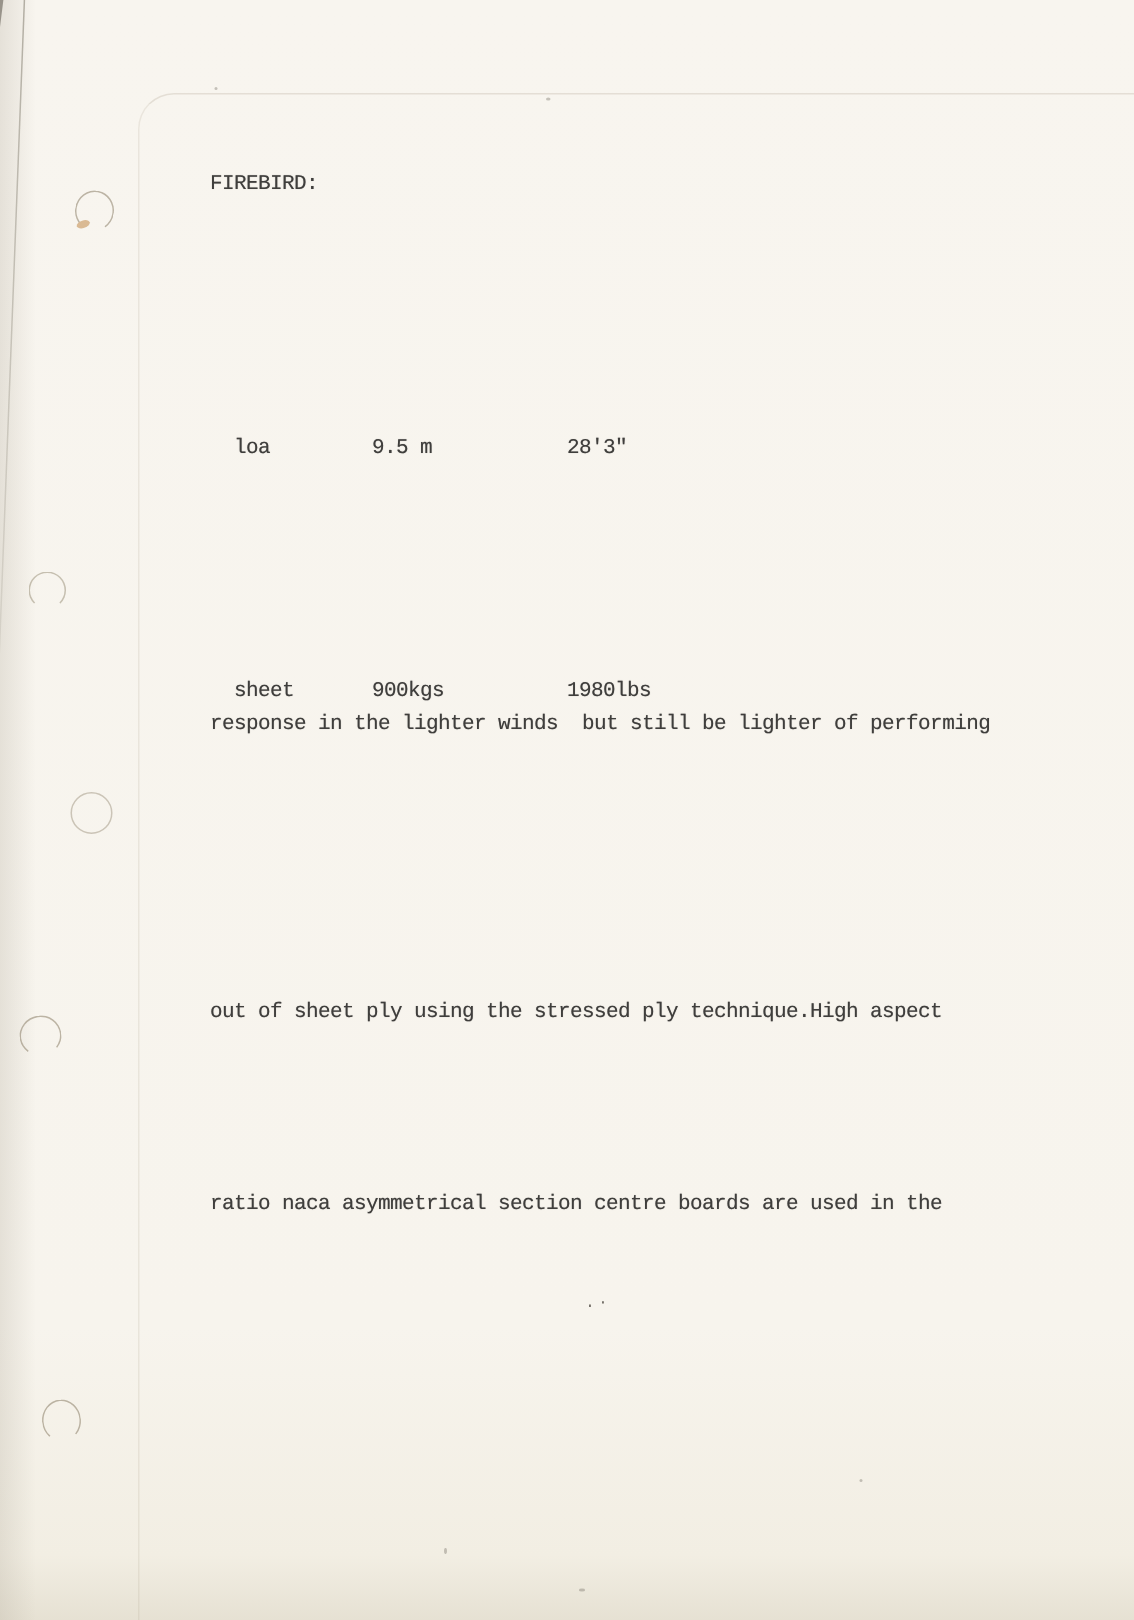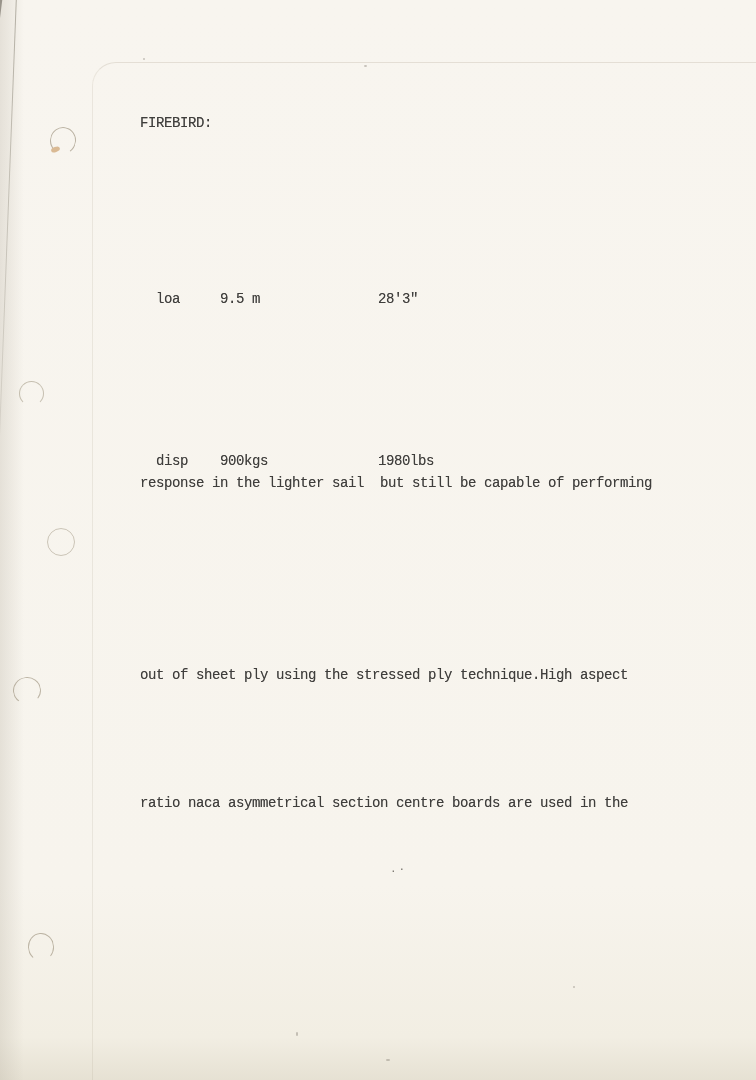--- a/index.html
+++ b/index.html
@@ -23,21 +23,21 @@
     letter-spacing:-0.4px;
     line-height:32px;
     white-space:pre;
     text-shadow:0 0 0.5px rgba(63,62,60,0.55);
   }
   .title{left:140px;top:107px;height:32px;}
   .spec-table{left:140px;top:154px;width:560px;}
   .spec-row{position:relative;height:34px;}
   .spec-cell{position:absolute;top:0;height:34px;line-height:34px;white-space:pre;}
   .spec-label{left:16px;}
-  .spec-metric{left:80px;}
+  .spec-metric{left:108px;}
   .spec-imperial{left:238px;}
   .body-text{left:140px;top:307px;width:600px;}
   .body-line{height:32px;white-space:pre;}
   .stray-mark{
     position:absolute;left:390px;top:864px;
     font-size:11px;line-height:11px;letter-spacing:2px;color:#75716a;
     text-shadow:none;
   }
   
   .hole{position:absolute;border-radius:50%;border:1.4px solid rgba(148,137,115,0.60);}
@@ -94,32 +94,32 @@
     
   
       <div class="spec-row">
         <span class="spec-cell spec-label">loa</span>
         <span class="spec-cell spec-metric">9.5 m</span>
         <span class="spec-cell spec-imperial">28'3"</span>
       </div>
     
     
       <div class="spec-row">
-        <span class="spec-cell spec-label">disp</span>
+        <span class="spec-cell spec-label">sheet</span>
         <span class="spec-cell spec-metric">900kgs</span>
         <span class="spec-cell spec-imperial">1980lbs</span>
       </div>
     
     </div>
 
   <div class="txt body-text">
     
   
     
-      <div class="body-line">response in the lighter sail  but still be capable of performing</div>
+      <div class="body-line">response in the lighter winds  but still be lighter of performing</div>
     
     
     
       <div class="body-line">out of sheet ply using the stressed ply technique.High aspect</div>
     
       <div class="body-line">ratio naca asymmetrical section centre boards are used in the</div>
     
       
     
       

